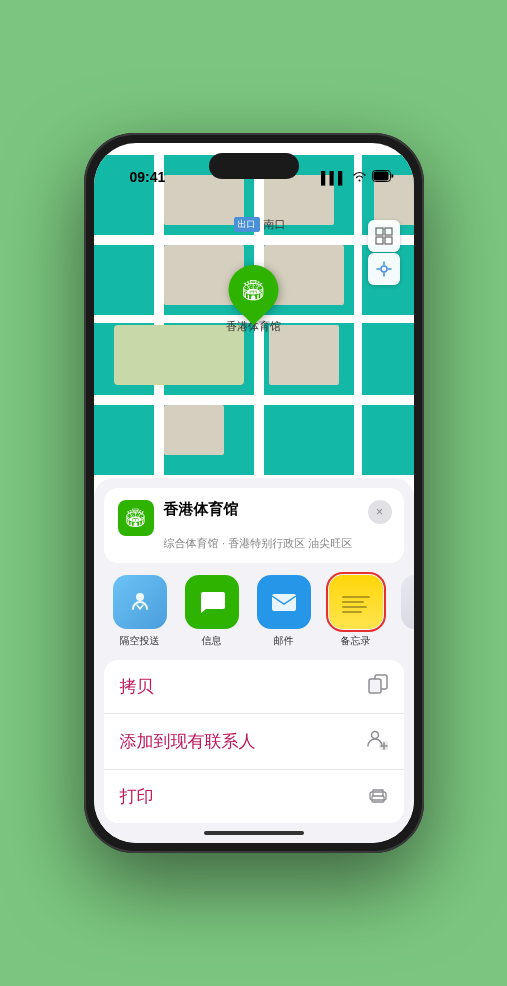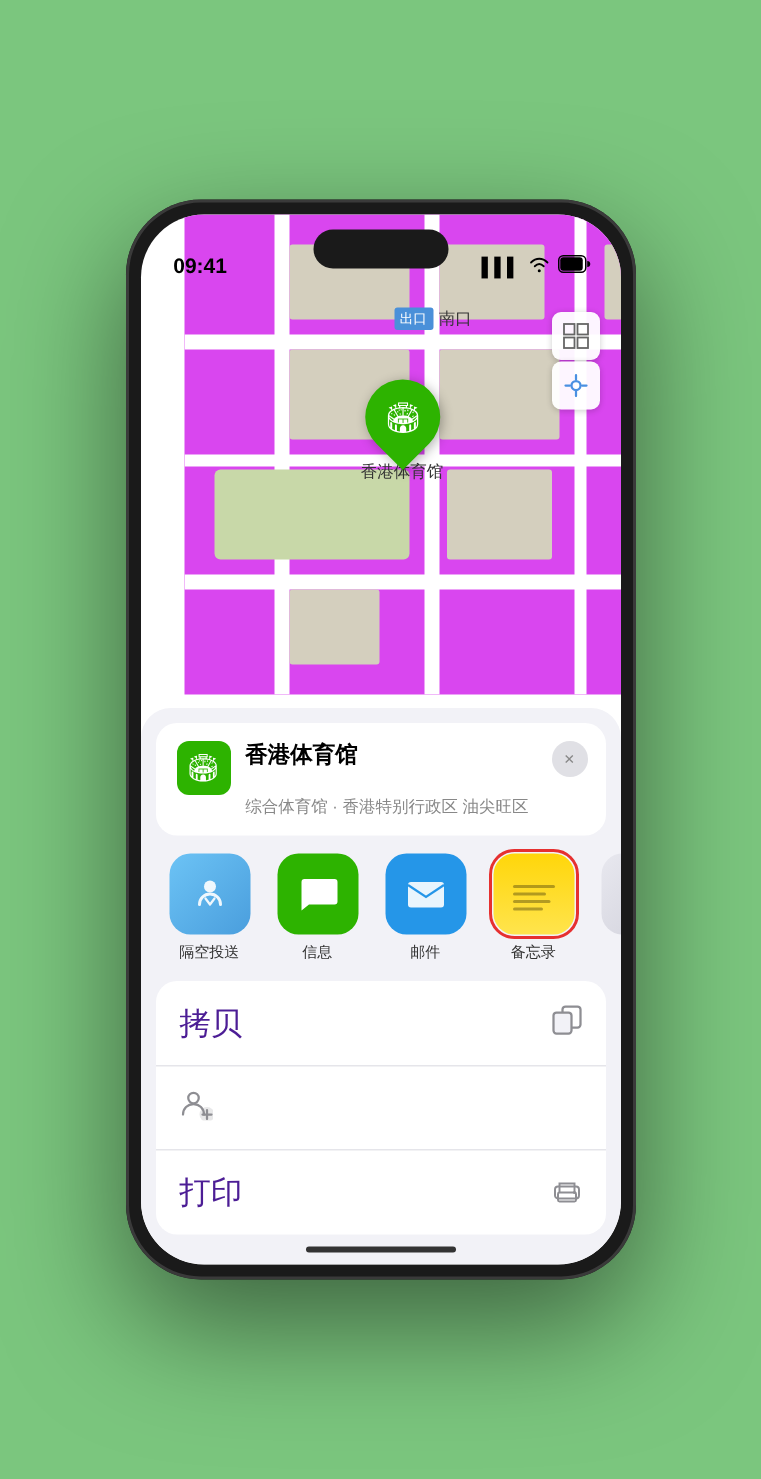--- a/index.html
+++ b/index.html
@@ -41,21 +41,21 @@
       height: 26px;
       background: #1a1a1a;
       border-radius: 20px;
       z-index: 100;
     }
 
     
     .status-bar {
       position: absolute;
       top: 0;
-      left: 2px;
+      left: 16px;
       right: 0;
       height: 50px;
       display: flex;
       align-items: flex-end;
       justify-content: space-between;
       padding: 0 20px 8px;
       z-index: 99;
     }
 
     .status-time {
@@ -71,27 +71,26 @@
     }
 
     .status-icons span {
       font-size: 12px;
       color: #000;
     }
 
     
     .map-area {
       position: absolute;
-      top: 0;
+      top: 12px;
       left: 0;
       right: 0;
       height: 320px;
-      background: #d946ef;
+      background: #14b8a6;
       overflow: hidden;
-      margin-left: 29px;
     }
 
     
     .map-road-h {
       position: absolute;
       height: 10px;
       background: #fff;
     }
     .map-road-v {
       position: absolute;
@@ -328,22 +327,22 @@
       justify-content: space-between;
       padding: 14px 16px;
       border-bottom: 0.5px solid #e5e5ea;
     }
 
     .action-item:last-child {
       border-bottom: none;
     }
 
     .action-label {
-      font-size: 21px;
-      color: #4c1d95;
+      font-size: 17px;
+      color: #be185d;
     }
 
     .action-icon {
       font-size: 18px;
       color: #8e8e93;
     }
 
     
     .home-indicator {
       position: absolute;
@@ -506,20 +505,21 @@
           <span class="action-icon">
             <svg width="20" height="20" viewBox="0 0 20 20" fill="none">
               <rect x="7" y="1" width="12" height="14" rx="2" stroke="#8e8e93" stroke-width="1.5" fill="none"></rect>
               <rect x="1" y="5" width="12" height="14" rx="2" stroke="#8e8e93" stroke-width="1.5" fill="#f2f2f7"></rect>
             </svg>
           </span>
         </div>
 
 
         <div class="action-item">
+          <span class="action-label">添加到现有联系人</span>
           <span class="action-icon">
             <svg width="22" height="22" viewBox="0 0 22 22" fill="none">
               <circle cx="9" cy="7" r="3.5" stroke="#8e8e93" stroke-width="1.5" fill="none"></circle>
               <path d="M2 18c0-3.9 3.1-7 7-7s7 3.1 7 7" stroke="#8e8e93" stroke-width="1.5" fill="none" stroke-linecap="round"></path>
               <circle cx="18" cy="18" r="5" fill="#8e8e93" opacity="0.2"></circle>
               <line x1="18" y1="15" x2="18" y2="21" stroke="#8e8e93" stroke-width="1.5" stroke-linecap="round"></line>
               <line x1="15" y1="18" x2="21" y2="18" stroke="#8e8e93" stroke-width="1.5" stroke-linecap="round"></line>
             </svg>
           </span>
         </div>

